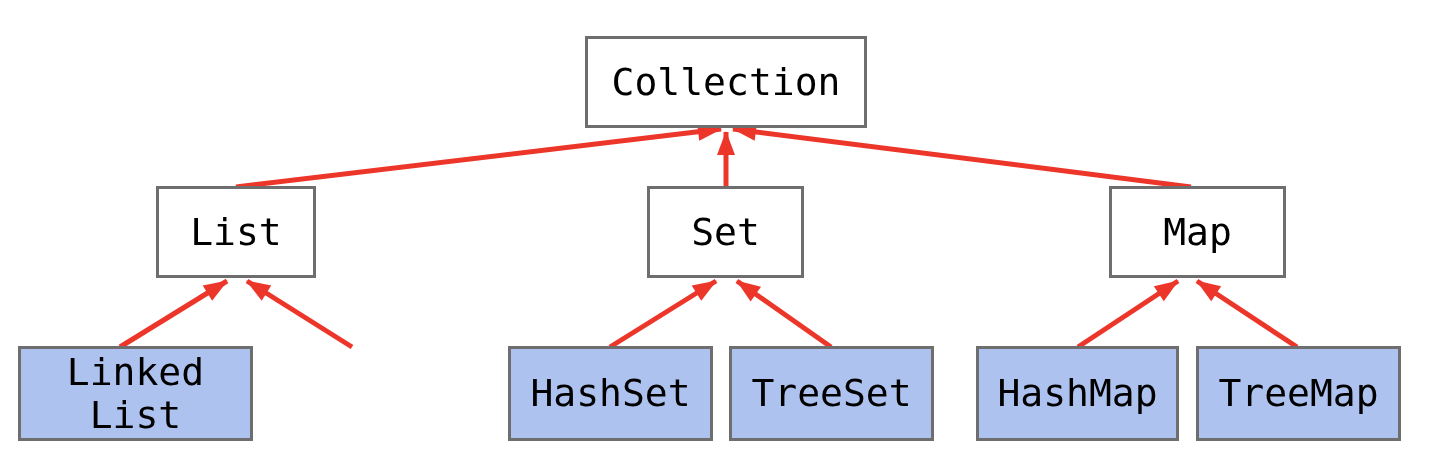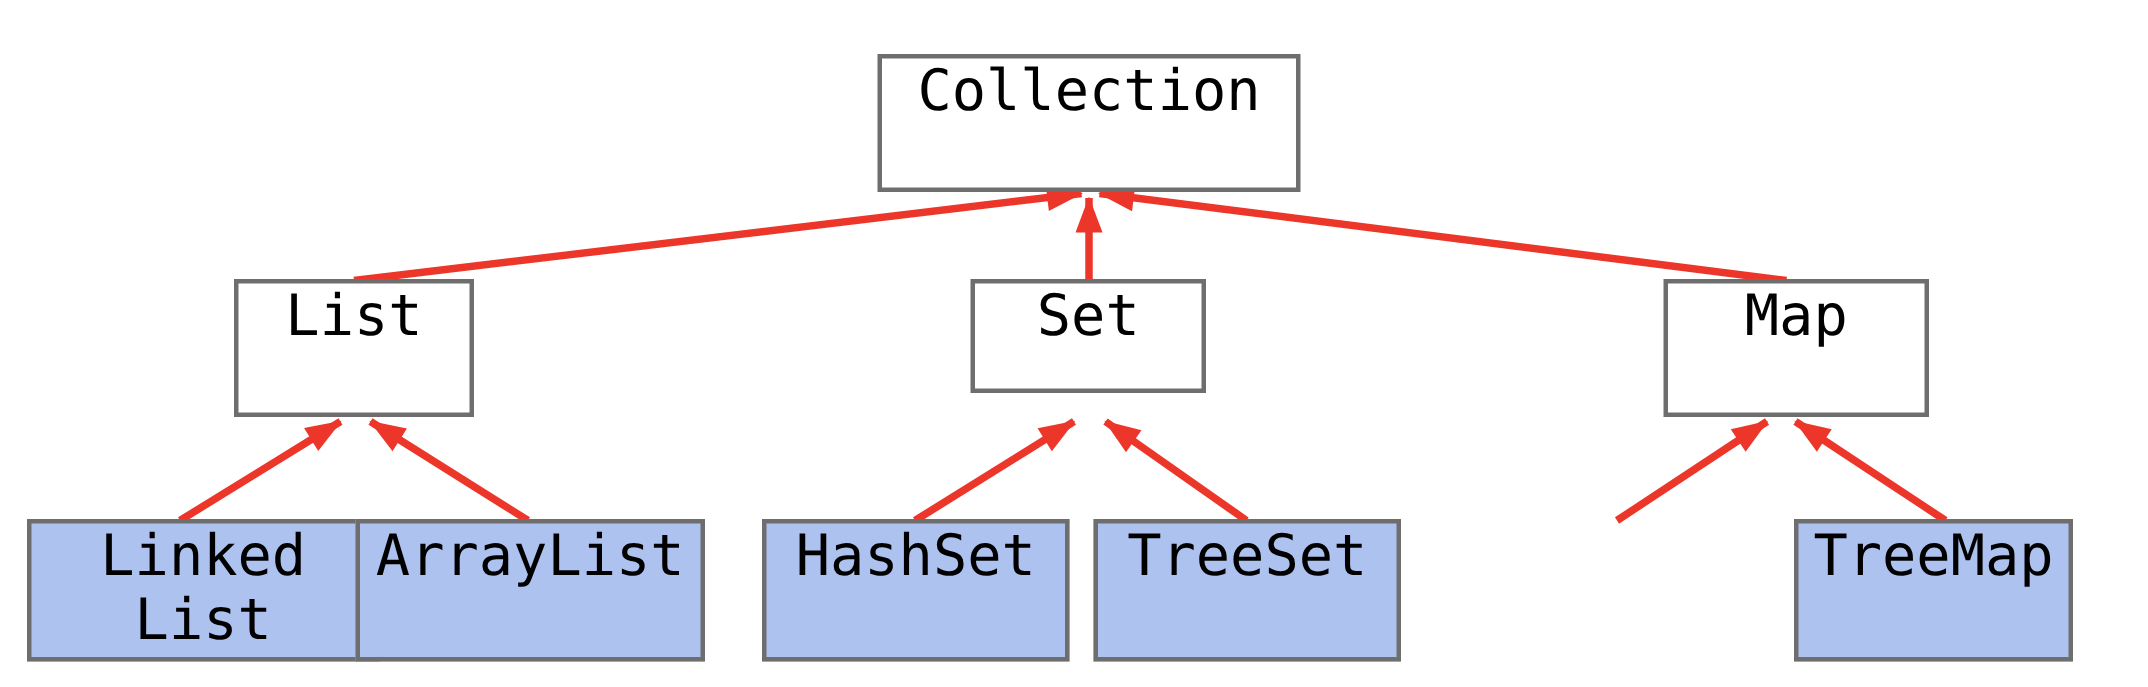--- a/index.html
+++ b/index.html
@@ -29,40 +29,40 @@
   .edge { stroke: var(--arrow); stroke-width: 5; }
   .arrowhead-shape { fill: var(--arrow); }
   .node {
     position: absolute;
     box-sizing: border-box;
     border: 3px solid var(--box-border);
     background: var(--node-fill);
     display: flex;
     flex-direction: column;
     align-items: center;
-    justify-content: flex-start;
+    justify-content: center;
     font-size: 38px;
     line-height: 1.12;
     color: var(--text);
     white-space: nowrap;
     text-align: center;
   }
   .node.leaf { background: var(--leaf-fill); }
 
   
   #node-collection { left: 585px; top:  36px; width: 282px; height: 92px; }
   #node-list       { left: 156px; top: 186px; width: 160px; height: 92px; }
-  #node-set        { left: 647px; top: 186px; width: 157px; height: 76px; }
+  #node-set        { left: 647px; top: 186px; width: 157px; height: 92px; }
   #node-map        { left:1109px; top: 186px; width: 177px; height: 92px; }
   #node-linkedlist { left:  18px; top: 346px; width: 235px; height: 95px; }
   #node-arraylist  { left: 237px; top: 346px; width: 233px; height: 95px; }
   #node-hashset    { left: 508px; top: 346px; width: 205px; height: 95px; }
   #node-treeset    { left: 729px; top: 346px; width: 205px; height: 95px; }
   #node-hashmap    { left: 976px; top: 346px; width: 203px; height: 95px; }
-  #node-treemap    { left:1196px; top: 346px; width: 186px; height: 95px; }
+  #node-treemap    { left:1196px; top: 346px; width: 205px; height: 95px; }
 </style>
 </head>
 <body>
 
 <div class="canvas">
 
   <svg class="edges" viewBox="0 0 1432 458" xmlns="http://www.w3.org/2000/svg">
     <defs>
       <marker id="arrowhead" markerUnits="userSpaceOnUse" markerWidth="26" markerHeight="20" refX="24" refY="10" orient="auto">
         <path class="arrowhead-shape" d="M1,1 L25,10 L1,19 Z"></path>
@@ -93,30 +93,30 @@
 
   <div class="node" id="node-map">
     <span>Map</span>
   </div>
 
   <div class="node leaf" id="node-linkedlist">
     <span>Linked</span>
     <span>List</span>
   </div>
 
-  <div class="node leaf" id="node-arraylist">
-    <span>ArrayList</span>
-  </div>
 
   <div class="node leaf" id="node-treeset">
     <span>TreeSet</span>
   </div>
 
   <div class="node leaf" id="node-hashset">
     <span>HashSet</span>
   </div>
 
+  <div class="node leaf" id="node-hashmap">
+    <span>HashMap</span>
+  </div>
 
   <div class="node leaf" id="node-treemap">
     <span>TreeMap</span>
   </div>
 
 </div>
 
 </body></html>

